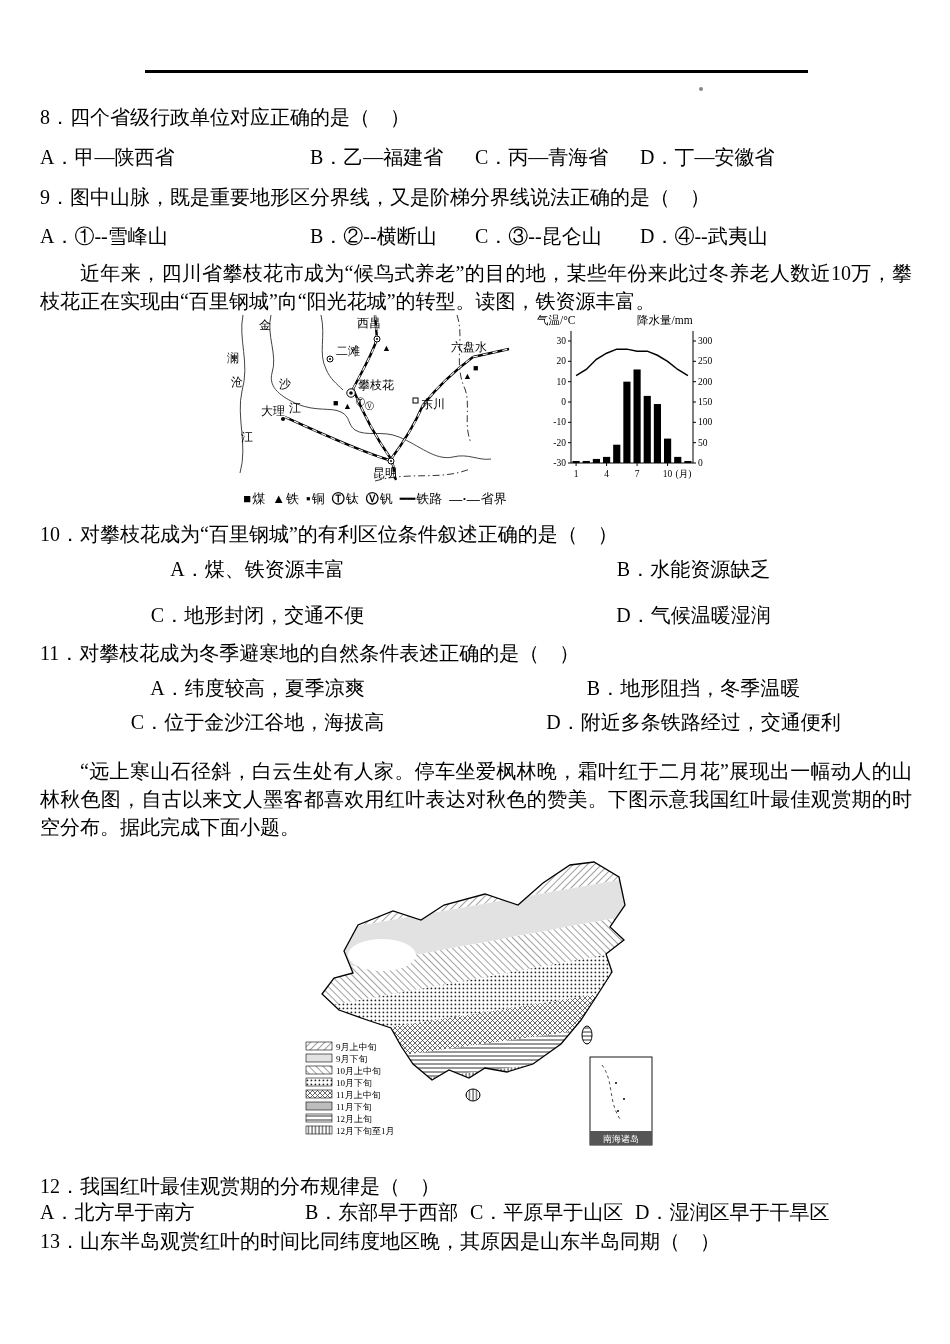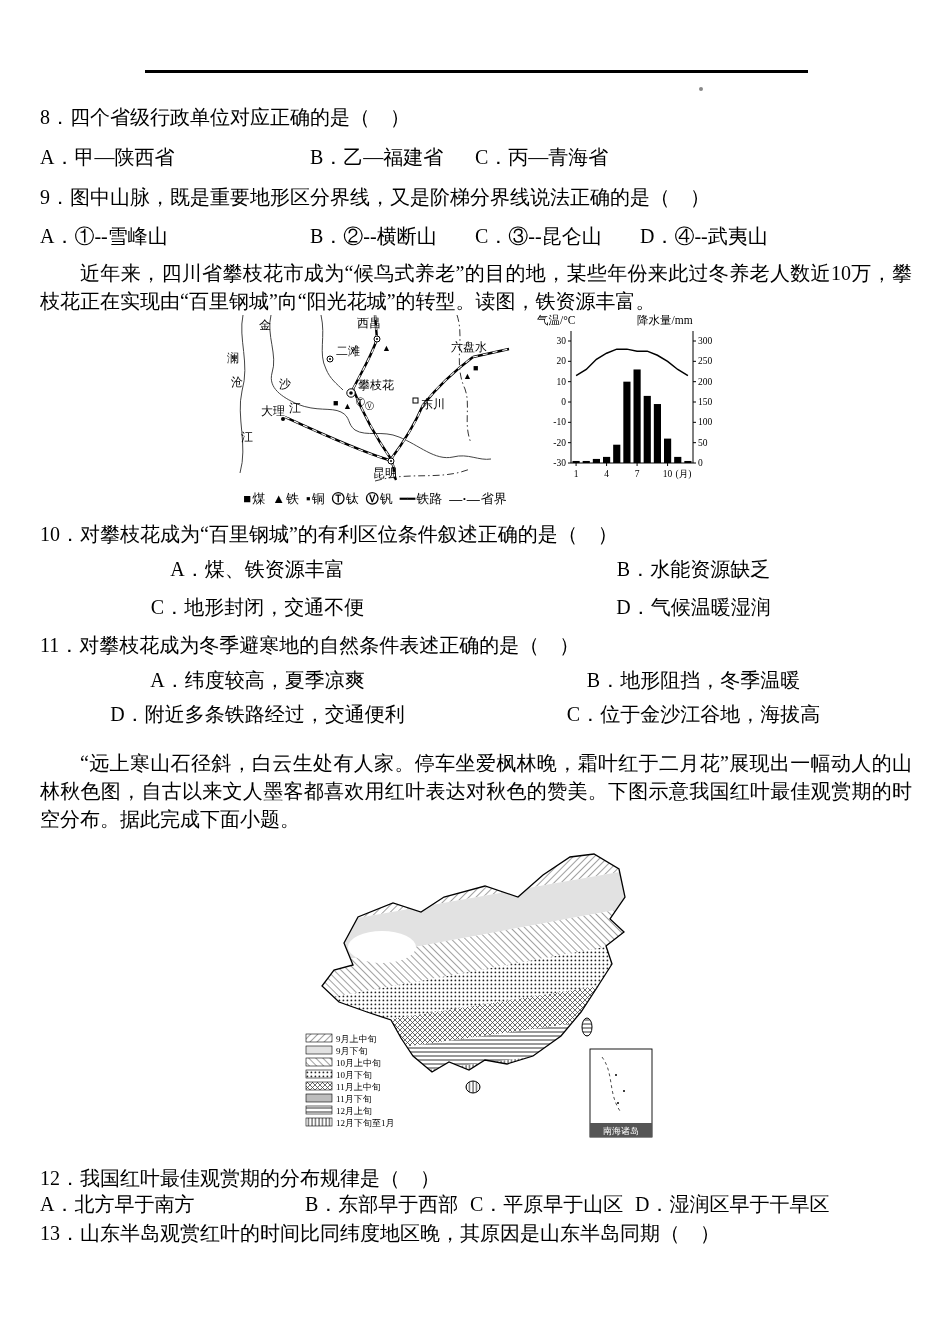--- a/index.html
+++ b/index.html
@@ -29,20 +29,21 @@
   <div class="rule"></div>
   <div class="stray"></div>
 
   <div class="content">
 
     <div class="stem" style="margin-top:8px">8．四个省级行政单位对应正确的是（　）</div>
     <div class="optrow cols-q8" style="margin-top:14px">
       <span>A．甲—陕西省</span>
       <span>B．乙—福建省</span>
       <span>C．丙—青海省</span>
+      <span>D．丁—安徽省</span>
     </div>
 
     <div class="stem" style="margin-top:14px">9．图中山脉，既是重要地形区分界线，又是阶梯分界线说法正确的是（　）</div>
     <div class="optrow cols-q8" style="margin-top:13px">
       <span>A．①--雪峰山</span>
       <span>B．②--横断山</span>
       <span>C．③--昆仑山</span>
       <span>D．④--武夷山</span>
     </div>
 
@@ -225,33 +226,33 @@
             <polyline points="41.083333333333336,64.56666666666666 51.25,58.46666666666667 61.416666666666664,48.3 71.58333333333333,42.2 81.74999999999999,38.13333333333333 91.91666666666666,38.13333333333333 102.08333333333333,40.166666666666664 112.24999999999999,40.166666666666664 122.41666666666666,44.233333333333334 132.58333333333334,50.33333333333333 142.75,58.46666666666667 152.91666666666666,64.56666666666666" fill="none" stroke="#000" stroke-width="1.5"></polyline>
           </svg>
       </div>
     </div>
 
     <div class="stem" style="margin-top:13px">10．对攀枝花成为“百里钢城”的有利区位条件叙述正确的是（　）</div>
     <div class="optrow cols-2" style="margin-top:9px">
       <span>A．煤、铁资源丰富</span>
       <span>B．水能资源缺乏</span>
     </div>
-    <div class="optrow cols-2" style="margin-top:12px">
+    <div class="optrow cols-2" style="margin-top:20px">
       <span>C．地形封闭，交通不便</span>
       <span>D．气候温暖湿润</span>
     </div>
 
     <div class="stem" style="margin-top:12px">11．对攀枝花成为冬季避寒地的自然条件表述正确的是（　）</div>
     <div class="optrow cols-2" style="margin-top:9px">
       <span>A．纬度较高，夏季凉爽</span>
       <span>B．地形阻挡，冬季温暖</span>
     </div>
     <div class="optrow cols-2" style="margin-top:8px">
+      <span>C．位于金沙江谷地，海拔高</span>
       <span>D．附近多条铁路经过，交通便利</span>
-      <span>C．位于金沙江谷地，海拔高</span>
     </div>
 
     <div class="passage" style="margin-top:22px">“远上寒山石径斜，白云生处有人家。停车坐爱枫林晚，霜叶红于二月花”展现出一幅动人的山林秋色图，自古以来文人墨客都喜欢用红叶表达对秋色的赞美。下图示意我国红叶最佳观赏期的时空分布。据此完成下面小题。</div>
 
     <div class="chinamap">
       <svg width="380" height="310" viewBox="0 0 380 310">
         <defs>
           <pattern id="pA" width="5" height="5" patternTransform="rotate(45)" patternUnits="userSpaceOnUse">
             <rect width="5" height="5" fill="#fff"></rect>
               <line x1="0" y1="0" x2="0" y2="5" stroke="#444" stroke-width="1"></line>

